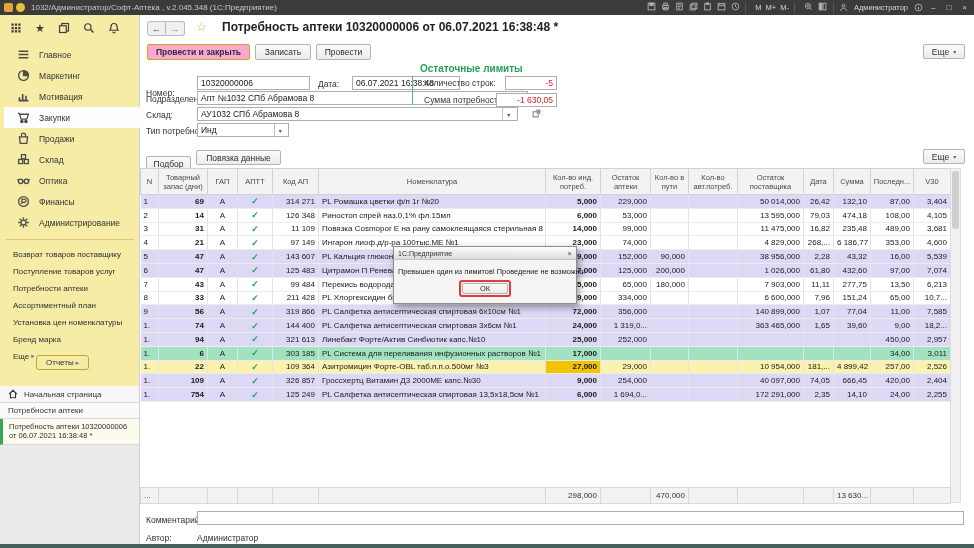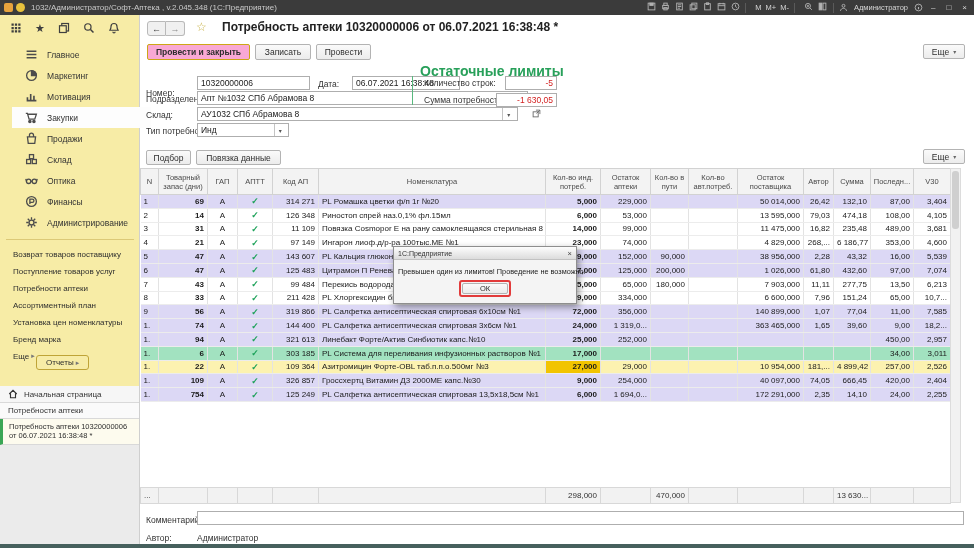--- a/index.html
+++ b/index.html
@@ -24,21 +24,21 @@
   .tb-txt { font-size:7.5px; color:#d6d6d6; }
   .tb-sep { width:1px; height:10px; background:#5a5a5a; }
   .win-btn { font-size:8px; color:#d6d6d6; padding:0 3px; cursor:default; }
 
   
   .sidebar { left:0; top:15px; width:140px; height:533px; background:#ececec; border-right:1px solid #cfcfcf; }
   .side-yellow { position:absolute; left:0; top:0; width:100%; height:371px; background:#f7eca6; }
   .side-tools { position:absolute; left:0; top:0; width:100%; height:26px; display:flex; align-items:center; padding-left:10px; gap:13px; }
   .side-tools .ic svg { width:12px; height:12px; }
   .side-tools .ic { color:#3f3f3f; font-size:11px; line-height:1; }
-  .nav { position:absolute; left:12px; top:29px; width:100%; }
+  .nav { position:absolute; left:4px; top:29px; width:100%; }
   .nav-item { height:21px; display:flex; align-items:center; padding-left:13px; gap:9px; font-size:8.5px; color:#333; cursor:default; }
   .nav-item.sel { background:#fdfdfd; }
   .nav-item .ic { width:13px; height:13px; color:#4c4c4c; display:inline-flex; }
   .nav-item .ic svg { width:13px; height:13px; }
   .side-sep { position:absolute; left:6px; top:224px; width:128px; height:1px; background:#dcc977; }
   .side-links { position:absolute; left:0; top:231px; width:100%;text-align:right; }
   .side-link { height:17px; display:flex; align-items:center; padding-left:13px; font-size:8px; color:#2e2e2e; cursor:default; white-space:nowrap; }
   .side-more { height:16px; display:flex; align-items:center; padding-left:13px; font-size:8px; color:#2e2e2e; }
   .side-more::after { content:" ▸"; font-size:7px; color:#777; margin-left:2px; }
   .reports-btn {
@@ -75,21 +75,21 @@
   .cmd-more-tbl { left:923px; top:149px; width:42px; height:15px; }
 
   
   .flabel { font-size:8.5px; color:#333; white-space:nowrap; }
   .fbox { border:1px solid #aeaeae; background:#fff; font-size:8.5px; color:#1a1a1a; padding:0 3px;
     display:flex; align-items:center; font-family:inherit; }
   .fbox input { border:none; outline:none; width:100%; font-size:8.5px; font-family:inherit; color:#1a1a1a; background:transparent; }
   .dd-box { width:12px; height:100%; border-left:1px solid #c4c4c4; display:flex; align-items:center; justify-content:center; font-size:6px; color:#555; margin-left:auto; }
   .link-ic { color:#6b6b6b; } .link-ic svg { width:9px; height:9px; }
 
-  .limits-title { left:420px; top:63px; font-size:14px; font-weight:bold; color:#28a05a; }
+  .limits-title { left:420px; top:63px; font-size:10px; font-weight:bold; color:#28a05a; }
   .limits-vline { left:412px; top:76px; width:1px; height:29px; background:#58b87e; }
   .limit-label { font-size:8.5px; color:#333; }
   .limit-box { border:1px solid #aeaeae; background:#fff; font-size:8.5px; color:#d21f1f; text-align:right; padding:1px 3px; }
 
   
   table.grid { position:absolute; left:140px; top:168px; width:810px; border-collapse:collapse; table-layout:fixed; }
   .grid th { background:#f3f3f3; border:1px solid #d2d2d2; font-weight:normal; color:#4a4a4a;
     font-size:7.5px; line-height:1.2; padding:2px 2px; text-align:center; height:26px; }
   .grid td { border-right:1px solid #e3e3e3; border-bottom:1px solid #ececec; font-size:8px; color:#1a1a1a;
     padding:0 3px; height:13.8px; white-space:nowrap; overflow:hidden; background:#fff; }
@@ -400,21 +400,21 @@
   <span class="dd-box">▾</span>
 </div>
 
 <div class="abs limits-title">Остаточные лимиты</div>
 <div class="abs limits-vline"></div>
 <div class="abs limit-label" style="left:424px; top:78px;">Количество строк:</div>
 <div class="abs limit-box" style="left:505px; top:76px; width:52px;">-5</div>
 <div class="abs limit-label" style="left:424px; top:95px;">Сумма потребности:</div>
 <div class="abs limit-box" style="left:496px; top:93px; width:61px;">-1 630,05</div>
 
-<button class="abs btn" style="left:146px; top:150px; width:45px; height:15px;">Подбор</button>
+<button class="abs btn" style="left:146px; top:156px; width:45px; height:15px;">Подбор</button>
 <button class="abs btn" style="left:196px; top:150px; width:85px; height:15px;">Повязка данные</button>
 <button class="abs btn dd cmd-more-tbl">Еще</button>
 
 <table class="grid">
   <colgroup>
     <col style="width:18px">
       <col style="width:49px">
       <col style="width:30px">
       <col style="width:35px">
     <col style="width:46px">
@@ -435,21 +435,21 @@
         <th>Товарный запас (дни)</th>
         <th>ГАП</th>
         <th>АПТТ</th>
         <th>Код АП</th>
         <th>Номенклатура</th>
         <th>Кол-во инд. потреб.</th>
         <th>Остаток аптеки</th>
         <th>Кол-во в пути</th>
         <th>Кол-во авт.потреб.</th>
         <th>Остаток поставщика</th>
-        <th>Автор</th>
+        <th>Дата</th>
         <th>Сумма</th>
         <th>Последн...</th>
         <th>V30</th>
       </tr>
     </thead>
   <tbody id="grid-body">
       <tr class="r-purple">
         <td>1</td>
         <td class="num b">69</td>
         <td class="ctr">А</td>

